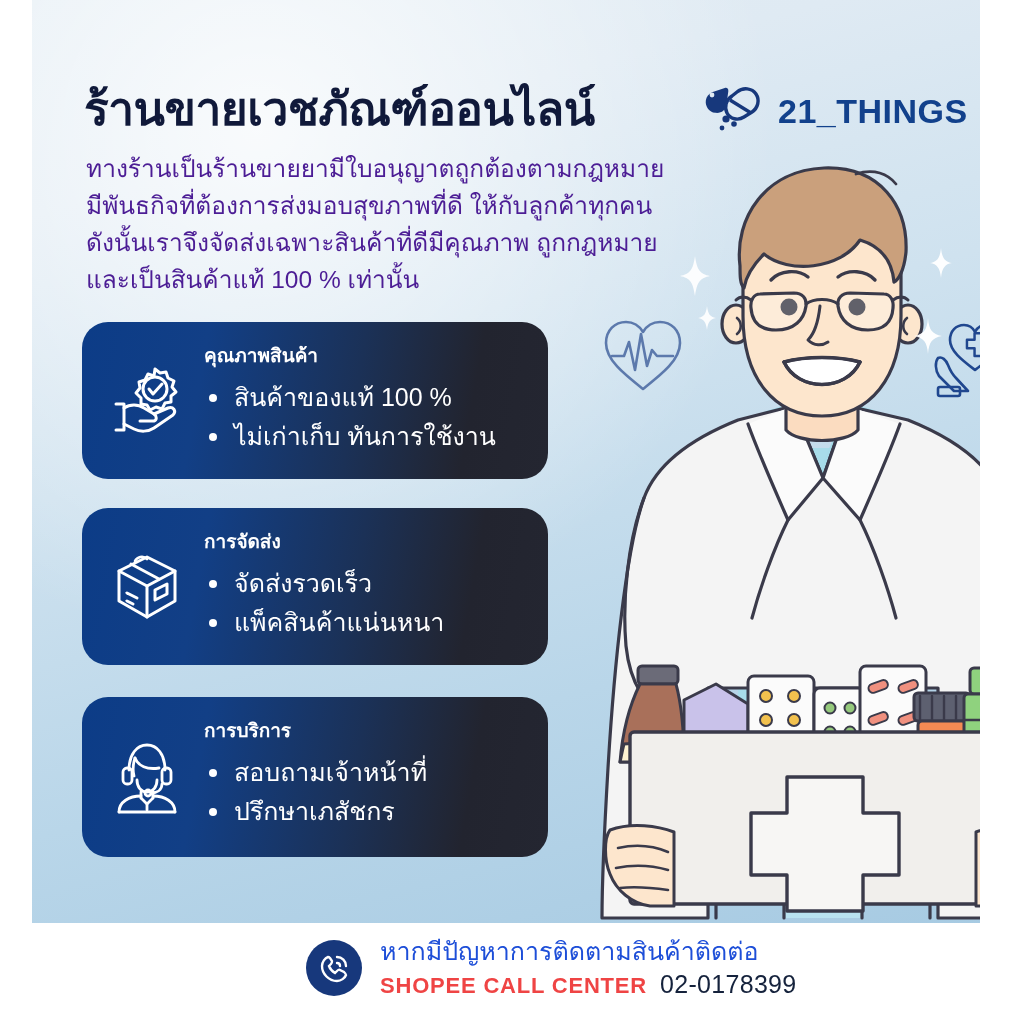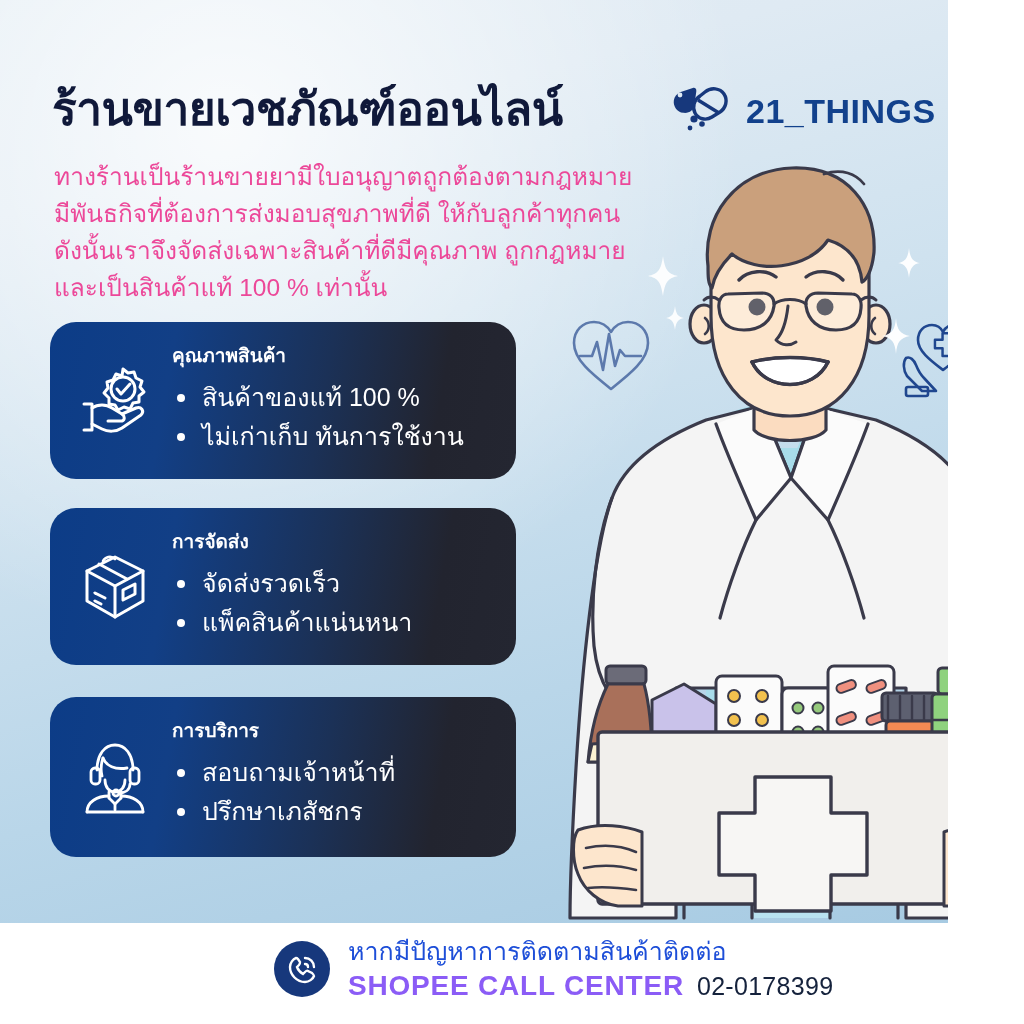--- a/index.html
+++ b/index.html
@@ -8,20 +8,21 @@
     font-family: "Liberation Sans", "DejaVu Sans", sans-serif;
     background: #ffffff;
     overflow: hidden;
   }
 
   #poster {
     position: relative;
     width: 948px;
     height: 1024px;
     overflow: hidden;
+    margin-left: 32px;
   }
 
   
   .bg-panel {
     position: absolute;
     left: 0; top: 0;
     width: 1024px; height: 923px;
     background: linear-gradient(165deg, #e3edf4 0%, #dfeaf3 18%, #cfe2ef 42%, #b9d6e9 70%, #a6cae2 100%);
   }
   .bg-glow {
@@ -50,25 +51,25 @@
   }
   .brand-name {
     font-size: 34px;
     font-weight: 700;
     color: #12418c;
     letter-spacing: 0.5px;
   }
 
   .intro {
     position: absolute;
-    left: 54px; top: 158px;
+    left: 54px; top: 150px;
     width: 640px;
     font-size: 24.5px;
     line-height: 37px;
-    color: #ec4899;
+    color: #4c1d95;
   }
   .intro div { white-space: nowrap; }
 
   
   .card {
     position: absolute;
     left: 50px;
     width: 466px;
     border-radius: 26px;
     background: linear-gradient(100deg, #0c3c87 0%, #123f86 26%, #1b3157 58%, #22242f 82%, #242631 100%);
@@ -156,23 +157,23 @@
     margin-bottom: 4px;
     white-space: nowrap;
   }
   .footer-line2 {
     display: flex;
     align-items: baseline;
     gap: 13px;
     white-space: nowrap;
   }
   .cc-label {
-    font-size: 28px;
+    font-size: 22px;
     font-weight: 700;
-    color: #8b5cf6;
+    color: #ef4444;
     letter-spacing: 0.8px;
   }
   .cc-number {
     font-size: 25px;
     color: #15223c;
     letter-spacing: 0.3px;
   }
 </style>
 </head>
 <body>

